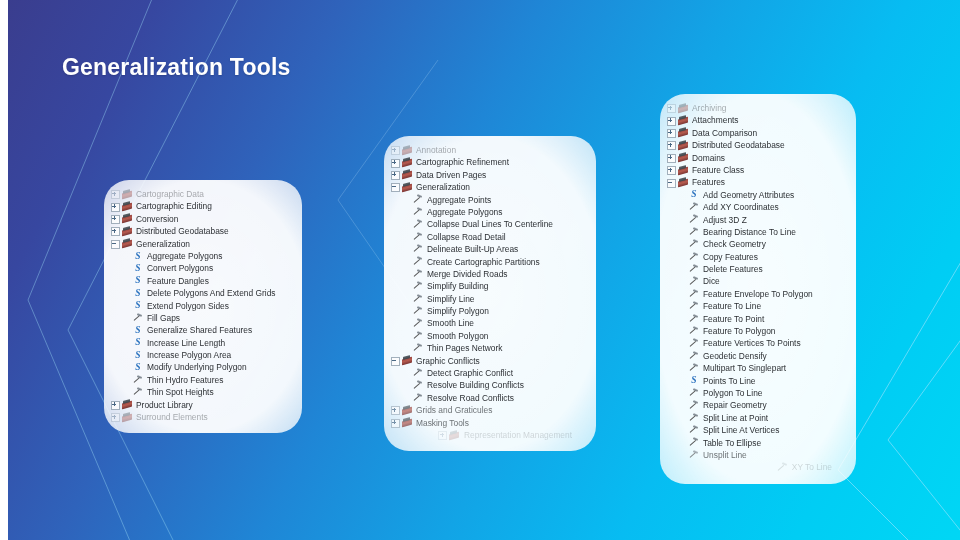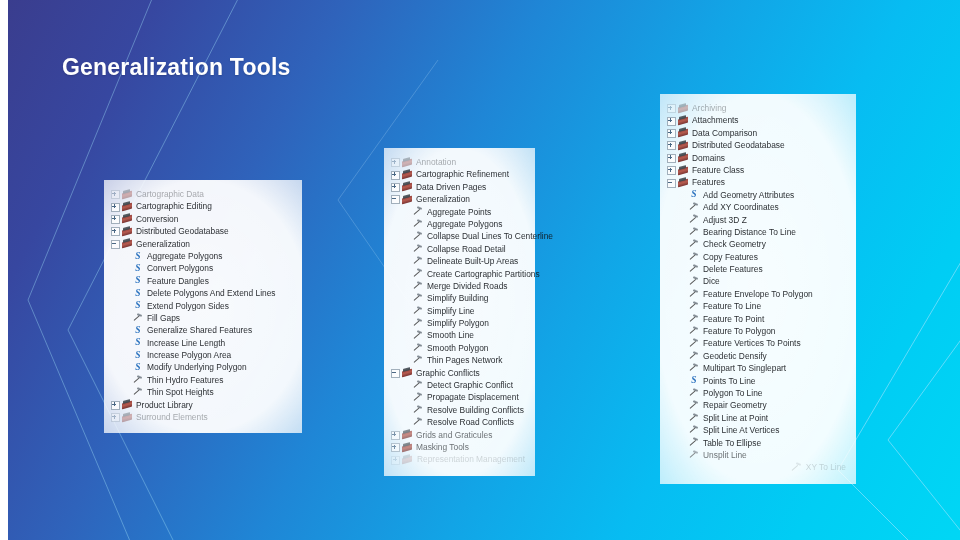--- a/index.html
+++ b/index.html
@@ -45,38 +45,39 @@
     font-weight: bold;
     color: #ffffff;
     letter-spacing: 0.2px;
     text-shadow: 0 1px 2px rgba(0,0,0,0.18);
     white-space: nowrap;
   }
 
   
   .panel {
     position: absolute;
-    padding: 8px 10px 10px 6px;
+    padding: 8px 24px 10px 6px;
     color: #101010;
     font-size: 8.4px;
     line-height: 12.4px;
     white-space: nowrap;
     background:
       radial-gradient(115% 108% at 50% 50%,
         rgba(255,255,255,0.97) 0%,
         rgba(255,255,255,0.95) 46%,
         rgba(255,255,255,0.70) 66%,
         rgba(255,255,255,0.33) 80%,
         rgba(255,255,255,0.10) 90%,
         rgba(255,255,255,0) 100%);
     filter: blur(0.18px);
+    border-radius: 25px;
   }
 
   #panel-left   { left: 96px;  top: 180px; width: 198px; }
-  #panel-mid    { left: 376px; top: 148px; width: 151px; }
+  #panel-mid    { left: 376px; top: 136px; width: 212px; }
   #panel-right  { left: 652px; top: 94px;  width: 196px; }
 
   .row {
     display: flex;
     align-items: center;
     height: 12.4px;
   }
 
   
   .exp {
@@ -243,21 +244,21 @@
         <span class="label">Convert Polygons</span>
       </div>
       <div class="row f90">
         <span class="exp"></span>
         <span class="ico model indent-1">S</span>
         <span class="label">Feature Dangles</span>
       </div>
       <div class="row f90">
         <span class="exp"></span>
         <span class="ico model indent-1">S</span>
-        <span class="label">Delete Polygons And Extend Lines</span>
+        <span class="label">Delete Polygons And Extend Grids</span>
       </div>
       <div class="row f90">
         <span class="exp"></span>
         <span class="ico model indent-1">S</span>
         <span class="label">Extend Polygon Sides</span>
       </div>
       <div class="row f90">
         <span class="exp"></span>
         <span class="ico hammer indent-1"></span>
         <span class="label">Fill Gaps</span>
@@ -405,25 +406,20 @@
         <span class="label">Graphic Conflicts</span>
       </div>
       <div class="row f90">
         <span class="exp"></span>
         <span class="ico hammer indent-1"></span>
         <span class="label">Detect Graphic Conflict</span>
       </div>
       <div class="row f90">
         <span class="exp"></span>
         <span class="ico hammer indent-1"></span>
-        <span class="label">Propagate Displacement</span>
-      </div>
-      <div class="row f90">
-        <span class="exp"></span>
-        <span class="ico hammer indent-1"></span>
         <span class="label">Resolve Building Conflicts</span>
       </div>
       <div class="row f90">
         <span class="exp"></span>
         <span class="ico hammer indent-1"></span>
         <span class="label">Resolve Road Conflicts</span>
       </div>
       <div class="row f65">
         <span class="exp has plus">
           <span class="vbar"></span>

